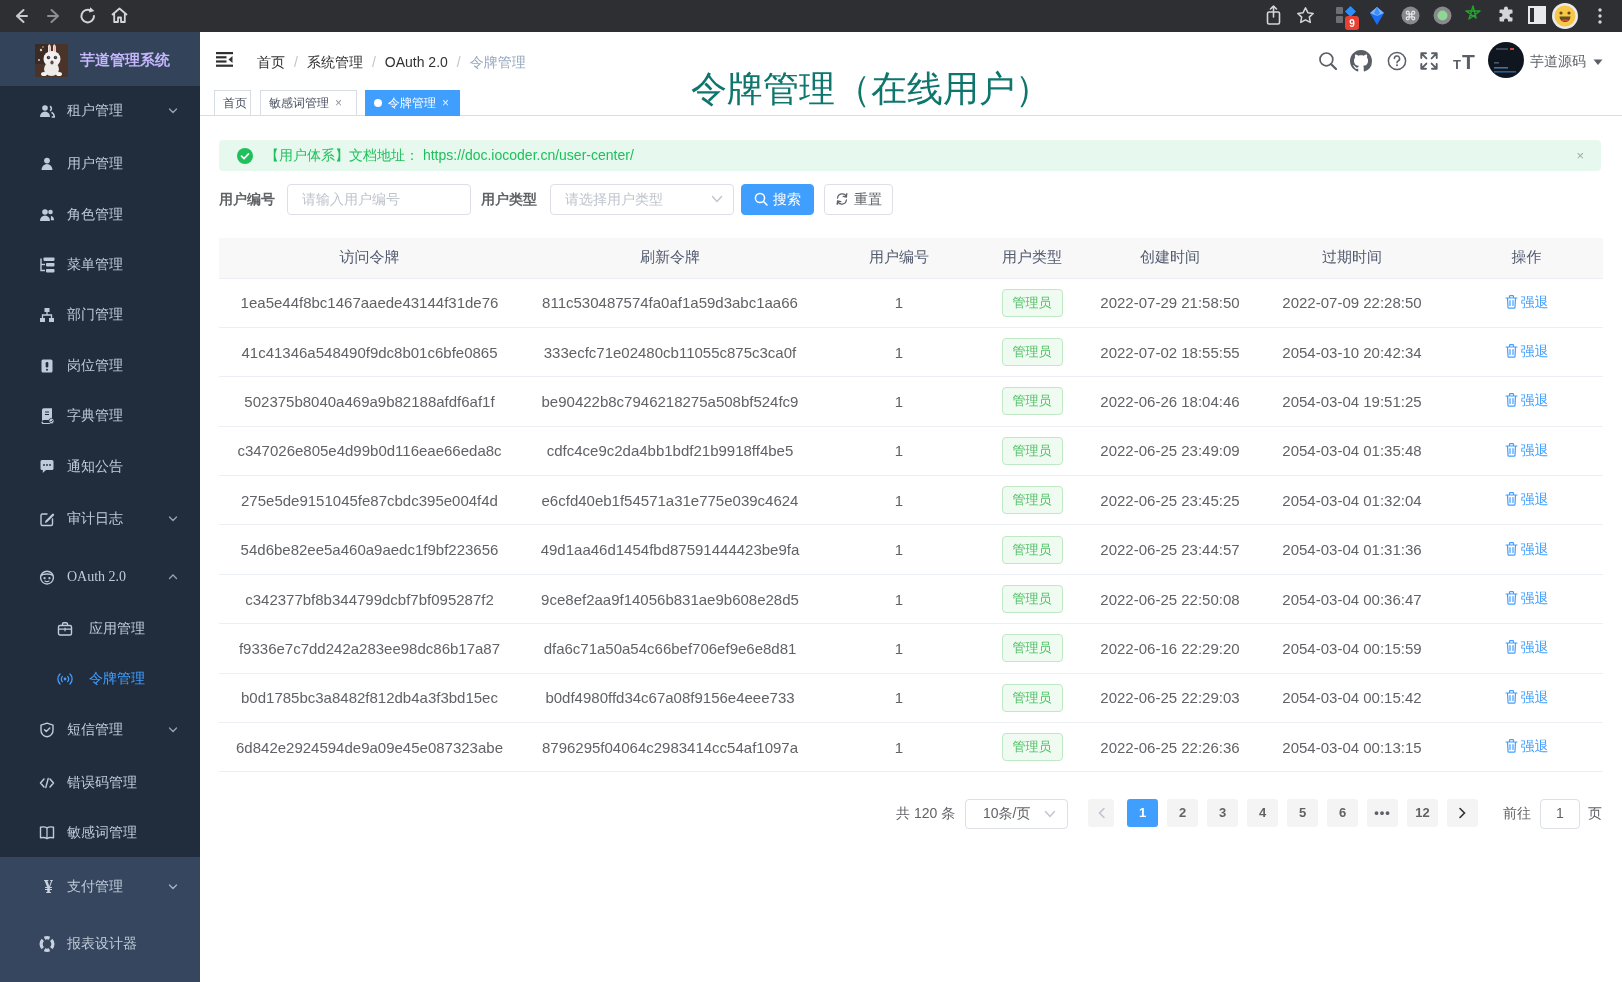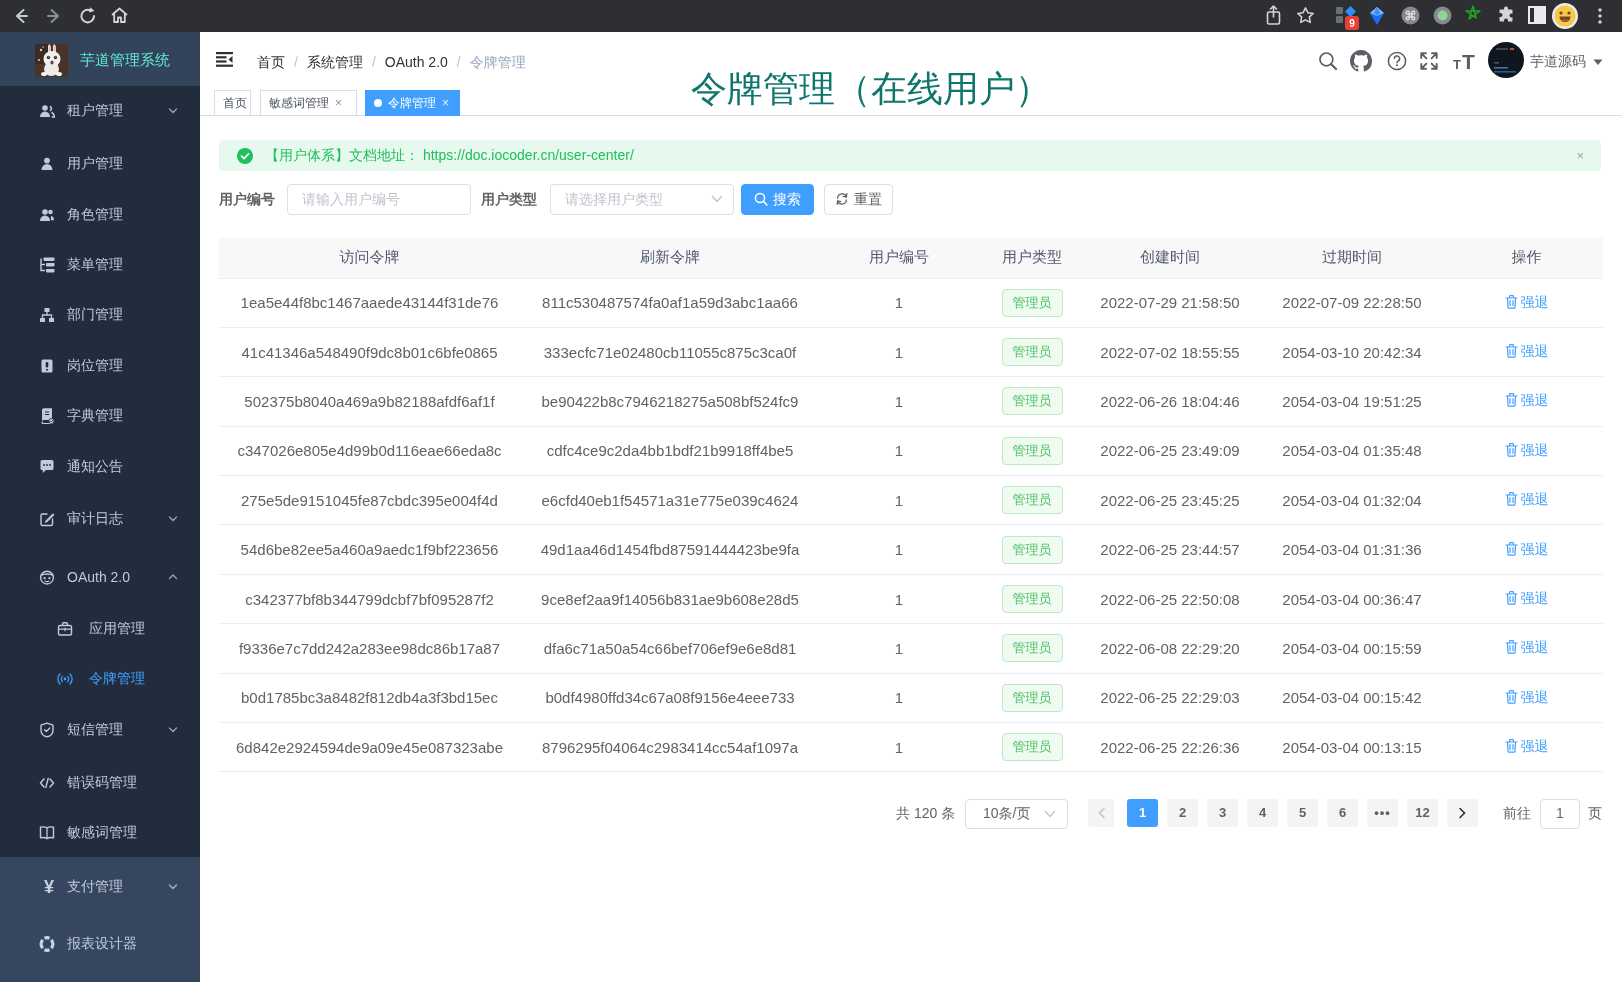--- a/index.html
+++ b/index.html
@@ -7,24 +7,24 @@
   font-family:"Liberation Sans", sans-serif; }
 
 #chrome { position:absolute; left:0; top:0; width:1622px; height:32px; background:#2e2f32; }
 #chrome svg { position:absolute; }
 #pill { position:absolute; left:143px; top:5px; width:1114px; height:23px; border-radius:12px; background:#202124; }
 #pill .url { position:absolute; left:30px; top:3px; font-size:14px; color:#e8eaed; white-space:nowrap; }
 #pill .url span { color:#9aa0a6; }
 
 #sidebar { position:absolute; left:0; top:32px; width:200px; height:950px; background:#212d3d; }
 #logobar { position:absolute; left:0; top:0; width:200px; height:54px; background:#33435a; }
-#logobar .ttl { position:absolute; left:80px; top:19px; font-size:15px; font-weight:normal; color:#5eead4; white-space:nowrap; }
+#logobar .ttl { position:absolute; left:80px; top:19px; font-size:15px; font-weight:bold; color:#c4b5fd; white-space:nowrap; }
 #rabbit { position:absolute; left:35px; top:12px; width:33px; height:33px; }
 #sidebot { position:absolute; left:0; top:825px; width:200px; height:125px; background:#36465e; }
-.mi { position:absolute; left:0; width:200px; height:50px; color:#bfcbd9; font-size:14px; }
+.mi { position:absolute; left:0; width:200px; height:50px; color:#bfcbd9; font-size:14px;font-family:Liberation Serif, serif; }
 .mi .txt { position:absolute; left:67px; top:50%; transform:translateY(-50%); white-space:nowrap; }
 .mi .ic { position:absolute; left:39px; top:50%; transform:translateY(-50%); width:16px; height:16px; }
 .mi .ic2 { position:absolute; left:57px; top:50%; transform:translateY(-50%); width:16px; height:16px; }
 .mi .txt2 { position:absolute; left:89px; top:50%; transform:translateY(-50%); white-space:nowrap; }
 .mi .ar { position:absolute; right:22px; top:50%; transform:translateY(-50%); width:10px; height:10px; }
 .blue { color:#409eff !important; }
 
 #navbar { position:absolute; left:200px; top:32px; width:1422px; height:56px; background:#fff; }
 #crumb { position:absolute; left:57px; top:22px; font-size:14px; color:#303133; white-space:nowrap; }
 #crumb .sep { color:#c0c4cc; padding:0 9px; }
@@ -495,21 +495,21 @@
         <td class="kick"><svg style="vertical-align:-2px;margin-right:3px" width="13" height="14" viewBox="0 0 13 14">
             <path d="M1 3 H12 M4.5 3 V1.5 A0.8 0.8 0 0 1 5.3 0.7 H7.7 A0.8 0.8 0 0 1 8.5 1.5 V3 M2.5 3 L3 12.2 A1 1 0 0 0 4 13.2 H9 A1 1 0 0 0 10 12.2 L10.5 3" stroke="#409eff" stroke-width="1.2" fill="none" stroke-linecap="round"></path>
             <path d="M5 5.5 V10.5 M8 5.5 V10.5" stroke="#409eff" stroke-width="1.2" stroke-linecap="round"></path>
           </svg>强退</td>
       </tr>
   <tr>
         <td>f9336e7c7dd242a283ee98dc86b17a87</td>
         <td>dfa6c71a50a54c66bef706ef9e6e8d81</td>
         <td>1</td>
         <td><span class="tag">管理员</span></td>
-        <td>2022-06-08 22:29:20</td>
+        <td>2022-06-16 22:29:20</td>
         <td>2054-03-04 00:15:59</td>
         <td class="kick"><svg style="vertical-align:-2px;margin-right:3px" width="13" height="14" viewBox="0 0 13 14">
             <path d="M1 3 H12 M4.5 3 V1.5 A0.8 0.8 0 0 1 5.3 0.7 H7.7 A0.8 0.8 0 0 1 8.5 1.5 V3 M2.5 3 L3 12.2 A1 1 0 0 0 4 13.2 H9 A1 1 0 0 0 10 12.2 L10.5 3" stroke="#409eff" stroke-width="1.2" fill="none" stroke-linecap="round"></path>
             <path d="M5 5.5 V10.5 M8 5.5 V10.5" stroke="#409eff" stroke-width="1.2" stroke-linecap="round"></path>
           </svg>强退</td>
       </tr>
   <tr>
         <td>b0d1785bc3a8482f812db4a3f3bd15ec</td>
         <td>b0df4980ffd34c67a08f9156e4eee733</td>
         <td>1</td>

